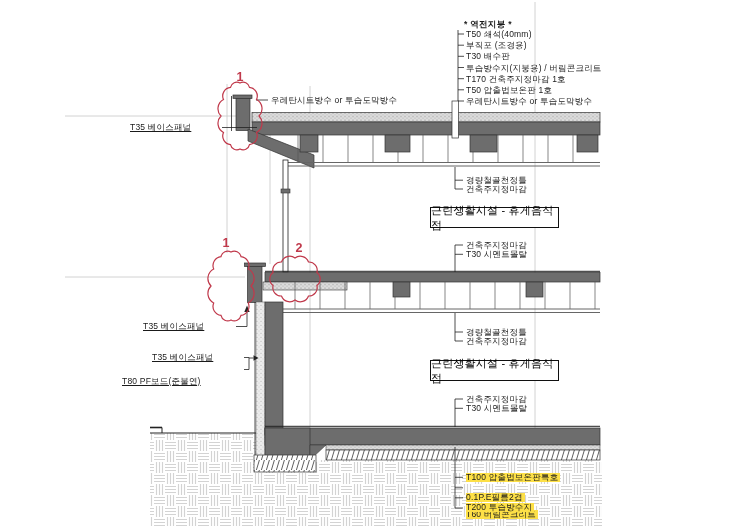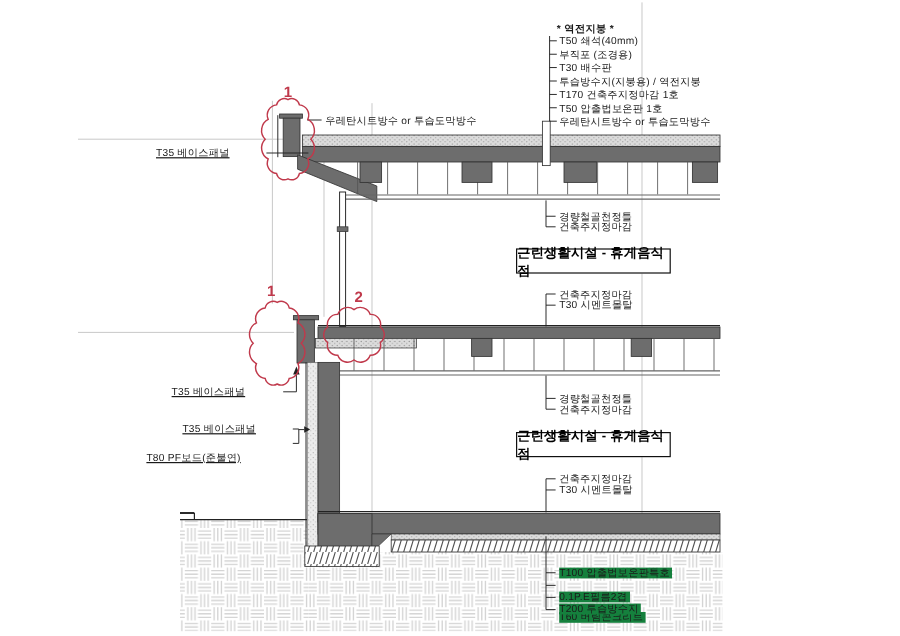--- a/index.html
+++ b/index.html
@@ -1,24 +1,24 @@
 <!DOCTYPE html>
 <html><head>
 <meta charset="utf-8">
 <style>
   html,body{margin:0;padding:0;background:#fff;}
   #stage{position:relative;width:750px;height:530px;background:#fff;overflow:hidden;
          font-family:"Liberation Sans",sans-serif;}
   #draw{position:absolute;left:0;top:0;}
   .lbl{position:absolute;font-size:8.5px;line-height:9px;color:#1a1a1a;white-space:nowrap;letter-spacing:.2px;}
   .lbl.r{text-align:left;text-decoration:underline;}
-  .lbl.bg{background:#15803d;padding:0 2px 0 0;}
+  .lbl.bg{background:#fde047;padding:0 2px 0 0;}
   .roombox{position:absolute;width:127px;height:19px;border:1.6px solid #101010;background:#fff;
            display:flex;align-items:center;justify-content:center;
-           font-size:11px;font-weight:bold;color:#000;letter-spacing:.2px;}
+           font-size:11px;font-weight:normal;color:#000;letter-spacing:.2px;}
   .rev{position:absolute;width:14px;text-align:center;font-size:12.5px;font-weight:bold;color:var(--red,#c0394b);}
   .lg-title{position:absolute;font-size:8.5px;font-weight:bold;color:#1a1a1a;white-space:nowrap;letter-spacing:.3px;}
 </style>
 </head>
 <body>
 
 <div id="stage" style="--red: #c0394b;">
 
   <svg id="draw" width="750" height="530" viewBox="0 0 750 530">
     <defs>
@@ -145,21 +145,21 @@
       <path class="cloud" d="M240.0,83.0 A6.5,6.5 0 0 1 249.5,87.4 A8.6,8.6 0 0 1 256.5,99.5 A10.4,10.4 0 0 1 259.0,116.0 A10.4,10.4 0 0 1 256.5,132.5 A8.6,8.6 0 0 1 249.5,144.6 A6.5,6.5 0 0 1 240.0,149.0 A6.5,6.5 0 0 1 230.5,144.6 A8.6,8.6 0 0 1 223.5,132.5 A10.4,10.4 0 0 1 221.0,116.0 A10.4,10.4 0 0 1 223.5,99.5 A8.6,8.6 0 0 1 230.5,87.4 A6.5,6.5 0 0 1 240.0,83.0 Z"></path>
       <path class="cloud" d="M231.0,252.0 A6.8,6.8 0 0 1 241.0,256.6 A9.0,9.0 0 0 1 248.3,269.0 A10.7,10.7 0 0 1 251.0,286.0 A10.7,10.7 0 0 1 248.3,303.0 A9.0,9.0 0 0 1 241.0,315.4 A6.8,6.8 0 0 1 231.0,320.0 A6.8,6.8 0 0 1 221.0,315.4 A9.0,9.0 0 0 1 213.7,303.0 A10.7,10.7 0 0 1 211.0,286.0 A10.7,10.7 0 0 1 213.7,269.0 A9.0,9.0 0 0 1 221.0,256.6 A6.8,6.8 0 0 1 231.0,252.0 Z"></path>
       <path class="cloud" d="M295.0,258.0 A8.7,8.7 0 0 1 308.5,262.0 A8.3,8.3 0 0 1 316.9,272.5 A8.0,8.0 0 0 1 316.9,285.5 A8.3,8.3 0 0 1 308.5,296.0 A8.7,8.7 0 0 1 295.0,300.0 A8.7,8.7 0 0 1 281.5,296.0 A8.3,8.3 0 0 1 273.1,285.5 A8.0,8.0 0 0 1 273.1,272.5 A8.3,8.3 0 0 1 281.5,262.0 A8.7,8.7 0 0 1 295.0,258.0 Z"></path>
     </g>
   </svg>
 
   <div class="lg-title" style="left:464px;top:19px">* 역전지붕 *</div>
   <div class="lbl" style="left:466px;top:30px">T50 쇄석(40mm)</div>
   <div class="lbl" style="left:466px;top:41px">부직포 (조경용)</div>
   <div class="lbl" style="left:466px;top:52px">T30 배수판</div>
-  <div class="lbl" style="left:466px;top:64px">투습방수지(지붕용) / 역전지붕</div>
+  <div class="lbl" style="left:466px;top:64px">투습방수지(지붕용) / 버림콘크리트</div>
   <div class="lbl" style="left:466px;top:75px">T170 건축주지정마감 1호</div>
   <div class="lbl" style="left:466px;top:86px">T50 압출법보온판 1호</div>
   <div class="lbl" style="left:466px;top:97px">우레탄시트방수 or 투습도막방수</div>
 
   <div class="lbl" style="left:271px;top:96px">우레탄시트방수 or 투습도막방수</div>
 
   <div class="lbl r" style="left:130px;top:123px;width:90px">T35 베이스패널</div>
   <div class="lbl r" style="left:143px;top:322px;width:90px">T35 베이스패널</div>
   <div class="lbl r" style="left:152px;top:353px;width:90px">T35 베이스패널</div>
   <div class="lbl r" style="left:122px;top:377px;width:120px">T80 PF보드(준불연)</div>

